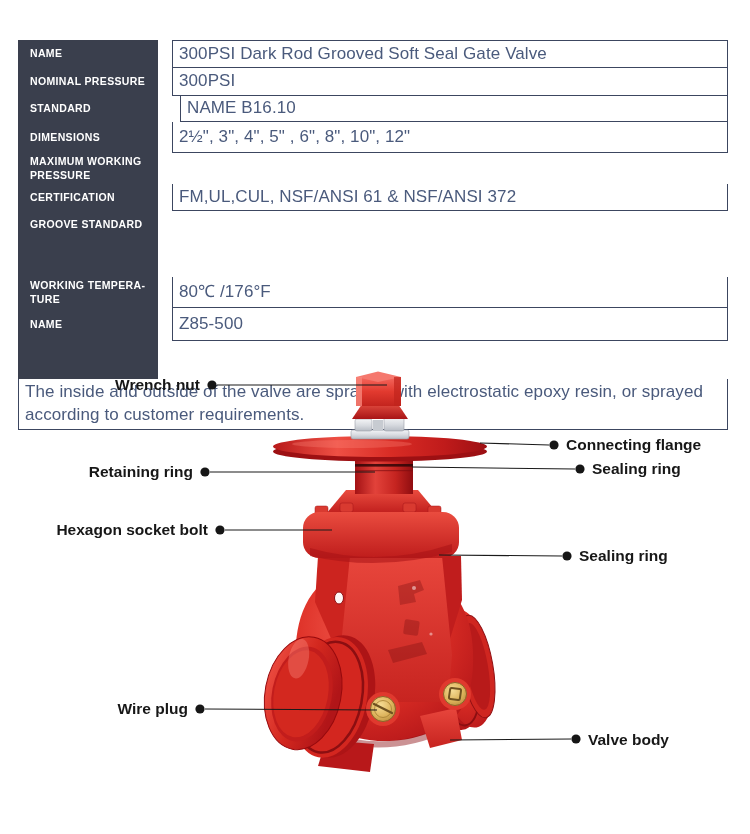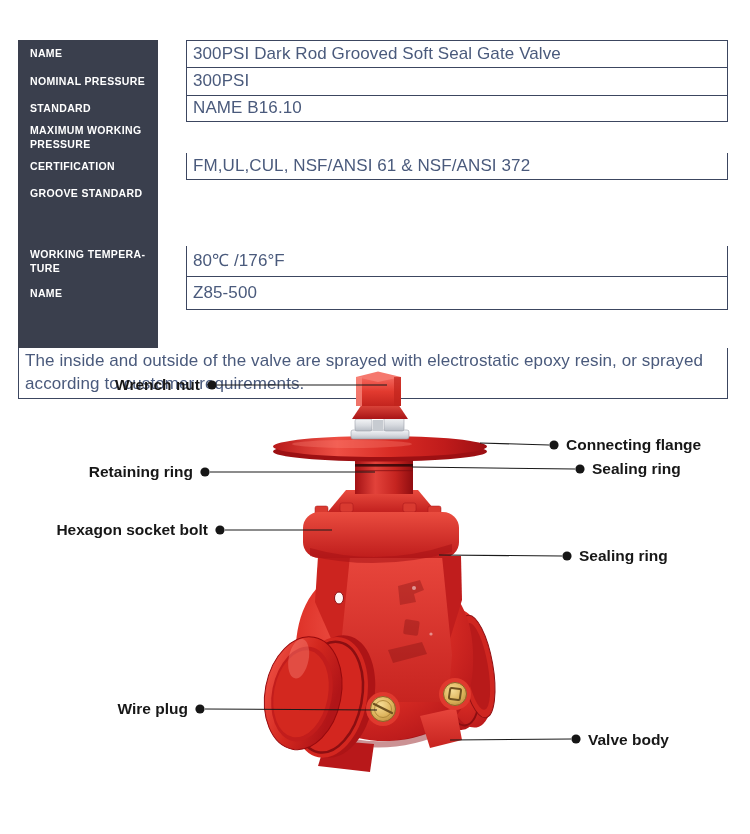--- a/index.html
+++ b/index.html
@@ -6,31 +6,31 @@
   body{
     width:750px;height:834px;position:relative;background:#ffffff;
     font-family:"Liberation Sans",sans-serif;overflow:hidden;
   }
   
   .spec-table{position:absolute;left:18px;top:40px;width:710px;}
   .spec-row{display:flex;align-items:stretch;}
   .spec-label{
     width:140px;flex:0 0 140px;background:#3a3f4d;color:#ffffff;
     display:flex;align-items:center;box-sizing:border-box;
-    padding:0 6px 0 12px;margin-right:28px;
+    padding:0 6px 0 12px;margin-right:14px;
     font-size:10.5px;font-weight:bold;letter-spacing:.35px;line-height:1.3;
   }
   .spec-value{
     flex:1;display:flex;align-items:center;box-sizing:border-box;
     padding:2px 10px 2px 6px;color:#4a5a7c;font-size:17px;letter-spacing:.1px;
     line-height:1.35;border-left:1px solid #3c4660;border-right:1px solid #3c4660;
     border-bottom:1px solid #3c4660;background:#ffffff;
   }
   .spec-row:first-child .spec-value{border-top:1px solid #3c4660;}
-  .r0{height:28px;} .r1{height:28px;} .r2{height:26px;} .r3{height:31px;}
+  .r0{height:28px;} .r1{height:28px;} .r2{height:26px;gap:8px;} .r3{height:31px;}
   .r4{height:31px;} .r5{height:27px;} .r6{height:28px;justify-content:space-between;} .r7{height:38px;flex-direction:column;}
   .r8{height:31px;} .r9{height:33px;}
   
   .diagram-svg{position:absolute;left:0;top:0;width:750px;height:834px;}
   .callout-line{stroke:#1a1a1a;stroke-width:1.1;}
   .callout-dot{fill:#161616;}
   .callout-text{
     font-family:"Liberation Sans",sans-serif;font-size:15.5px;font-weight:bold;
     fill:#171717;
   }
@@ -56,20 +56,28 @@
       </div>
   </div>
   <div class="spec-row r2">
     <div class="spec-label">
         <span>STANDARD</span>
       </div>
     <div class="spec-value">
         <span>NAME B16.10</span>
       </div>
   </div>
+  <div class="spec-row r3">
+    <div class="spec-label">
+        <span>DIMENSIONS</span>
+      </div>
+    <div class="spec-value">
+        <span>2½", 3", 4", 5" , 6", 8", 10", 12"</span>
+      </div>
+  </div>
   <div class="spec-row r4">
     <div class="spec-label">
         <span>MAXIMUM WORKING PRESSURE</span>
       </div>
   </div>
   <div class="spec-row r5">
     <div class="spec-label">
         <span>CERTIFICATION</span>
       </div>
     <div class="spec-value">

